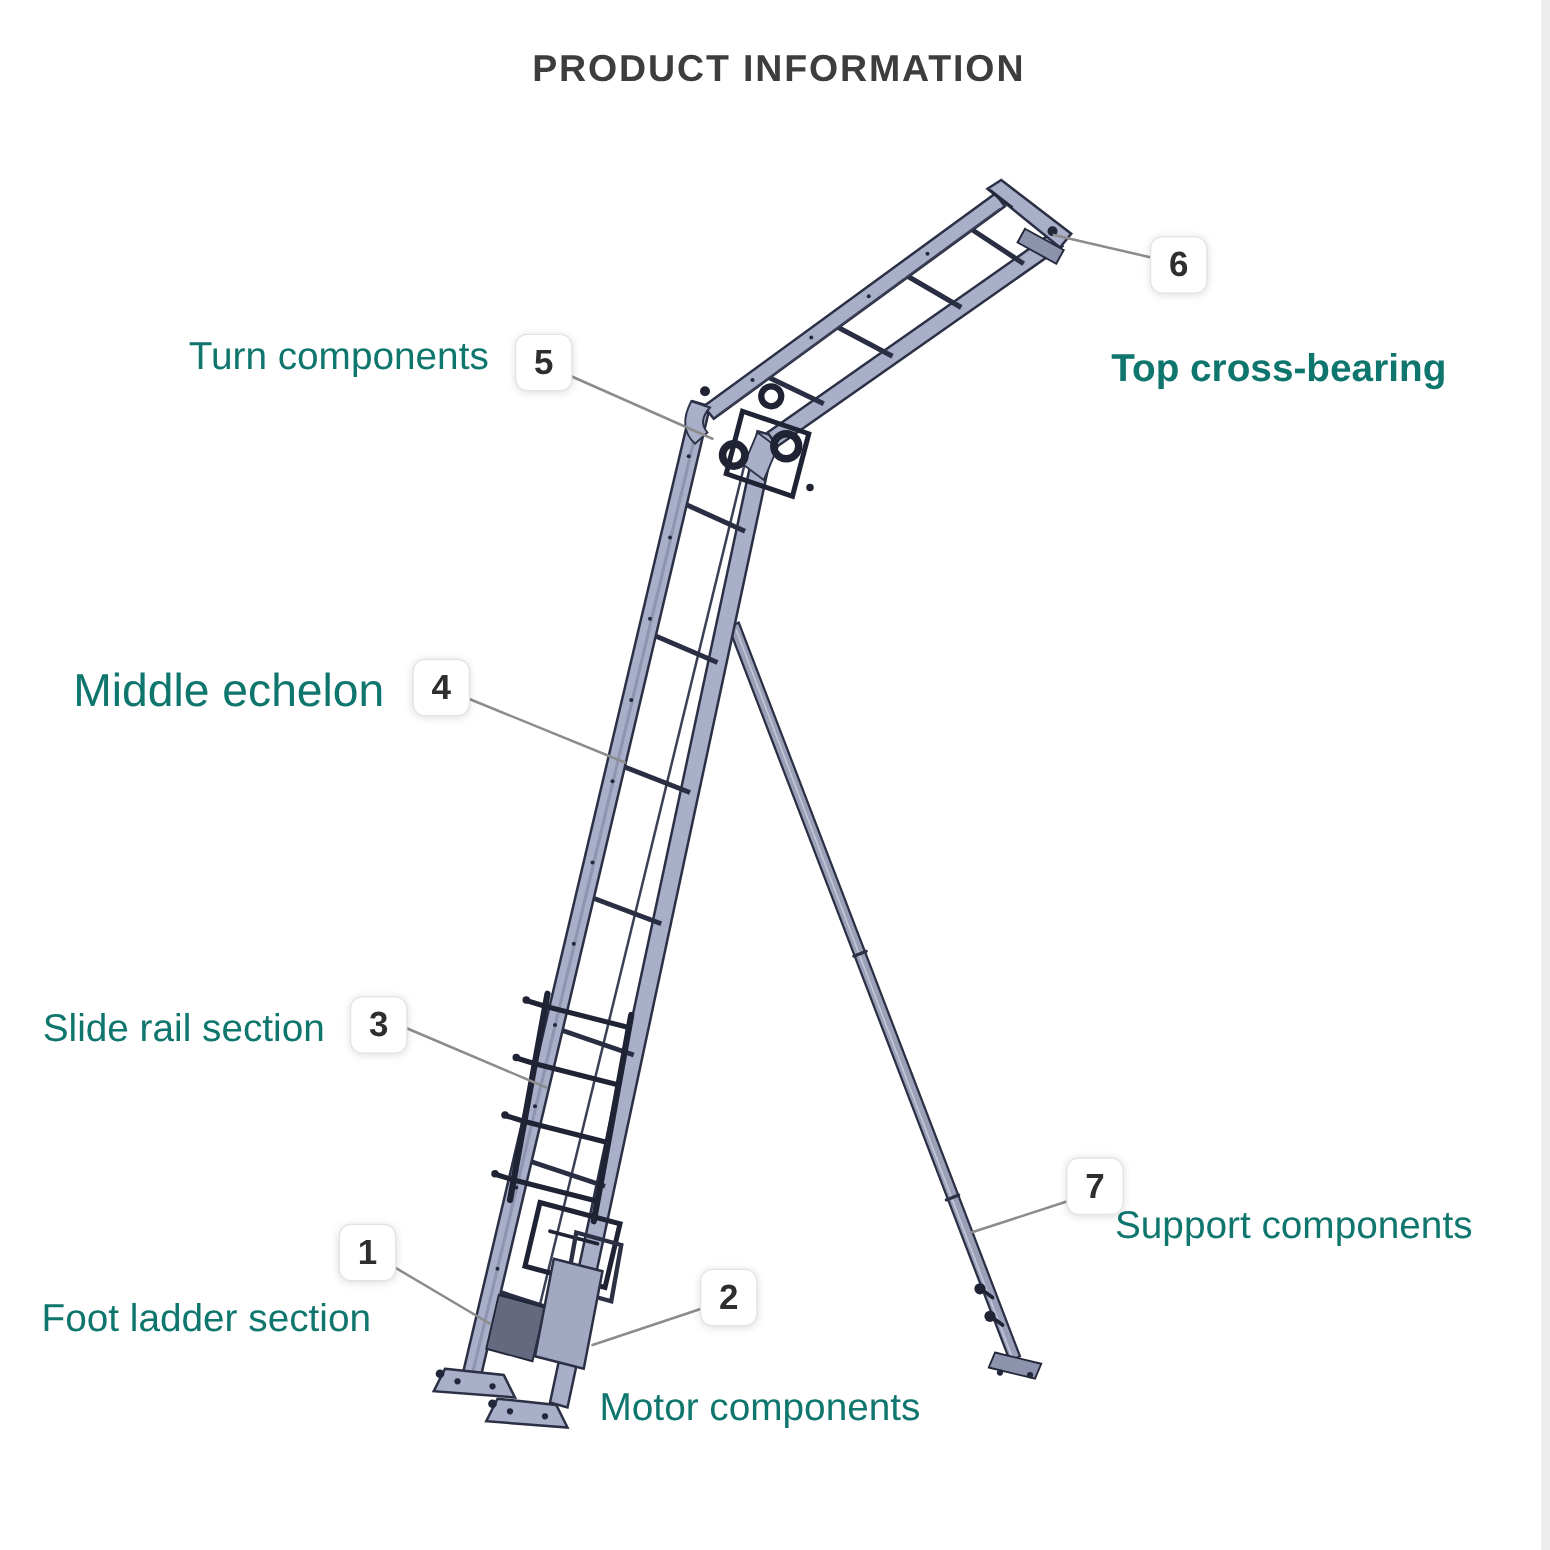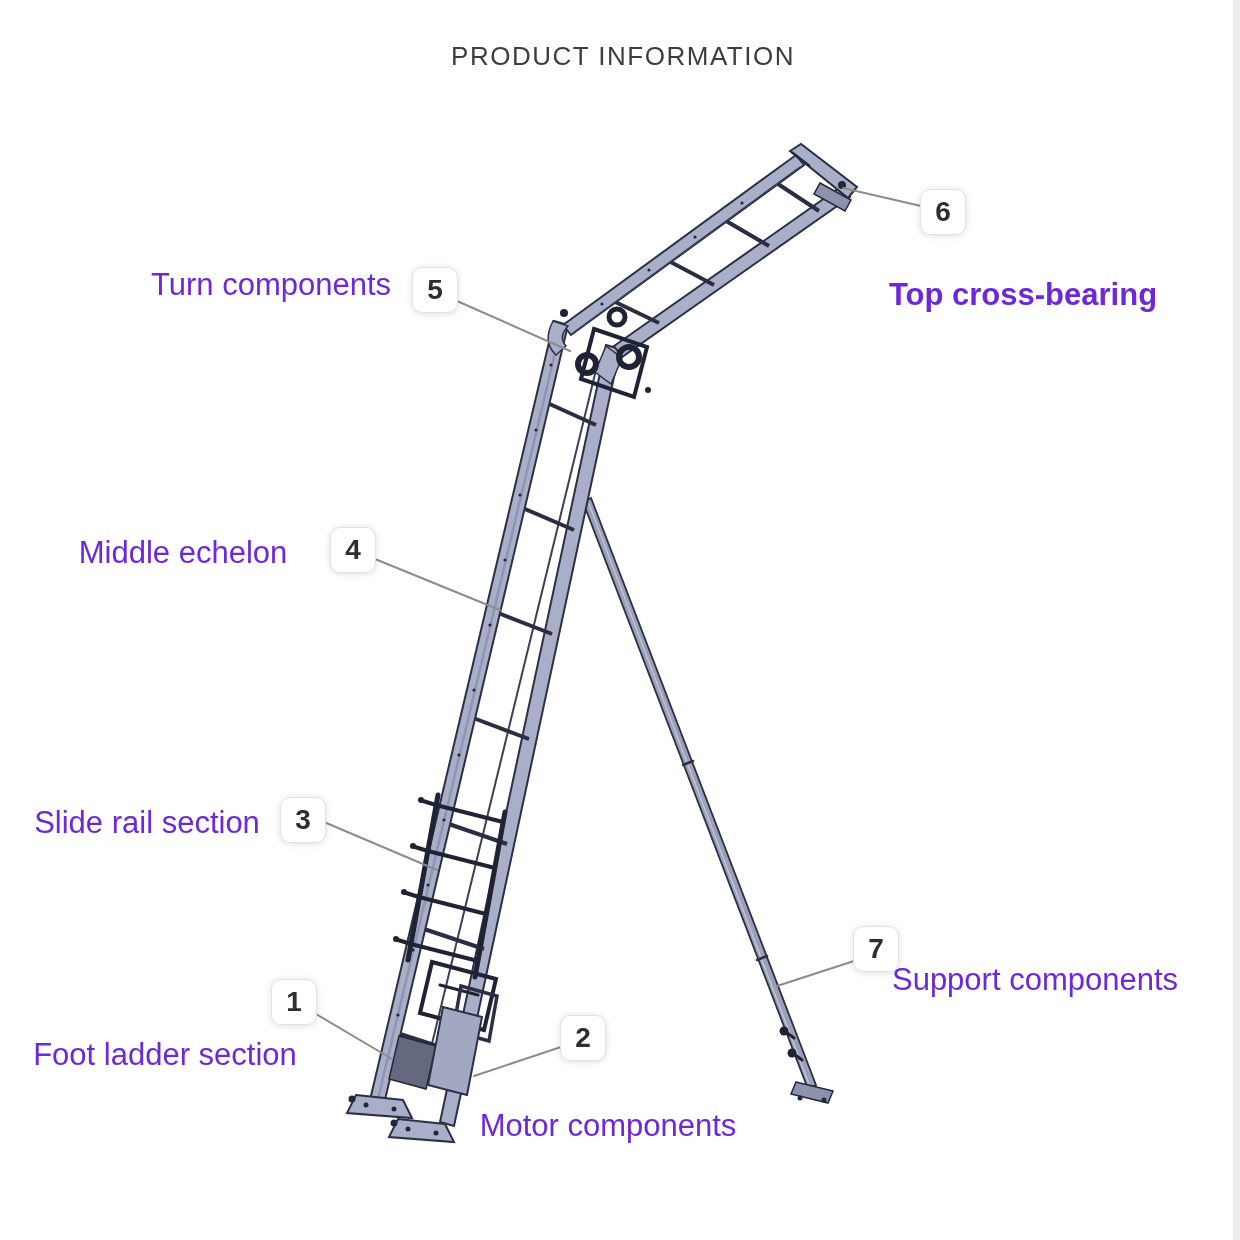--- a/index.html
+++ b/index.html
@@ -2,28 +2,28 @@
 <html><head>
 <meta charset="utf-8">
 <style>
   html,body{margin:0;padding:0;}
   body{
     width:1240px;height:1240px;position:relative;background:#ffffff;
     font-family:"Liberation Sans", sans-serif;overflow:hidden;
   }
   .page-title{
     position:absolute;transform:translate(-50%,-50%);
-    font-size:26px;font-weight:400;letter-spacing:1.5px;color:#3d3d3d;
+    font-size:30px;font-weight:700;letter-spacing:1.5px;color:#3d3d3d;
     white-space:nowrap;
   }
   .part-label{
     position:absolute;transform:translate(-50%,-50%);
-    font-size:31px;font-weight:400;color:#6d28d9;white-space:nowrap;
+    font-size:31px;font-weight:400;color:#0f766e;white-space:nowrap;
   }
-  .part-label.big{font-size:31px;}
+  .part-label.big{font-size:37px;}
   .badge{
     position:absolute;transform:translate(-50%,-50%);
     width:44px;height:44px;background:#ffffff;
     border:1px solid #e2e2e2;border-radius:10px;
     box-shadow:0 1px 7px rgba(0,0,0,0.13);
     display:flex;align-items:center;justify-content:center;
     font-size:28px;font-weight:700;color:#2e2e2e;
   }
   svg{position:absolute;left:0;top:0;}
 </style>

